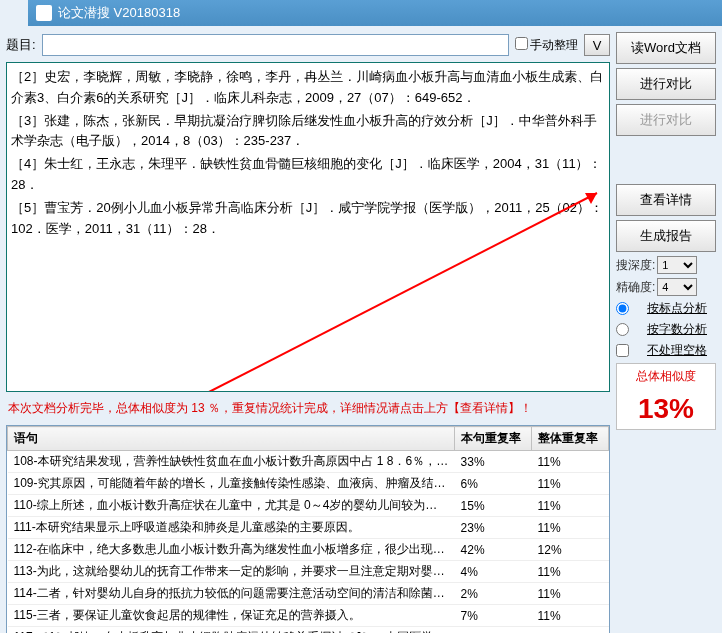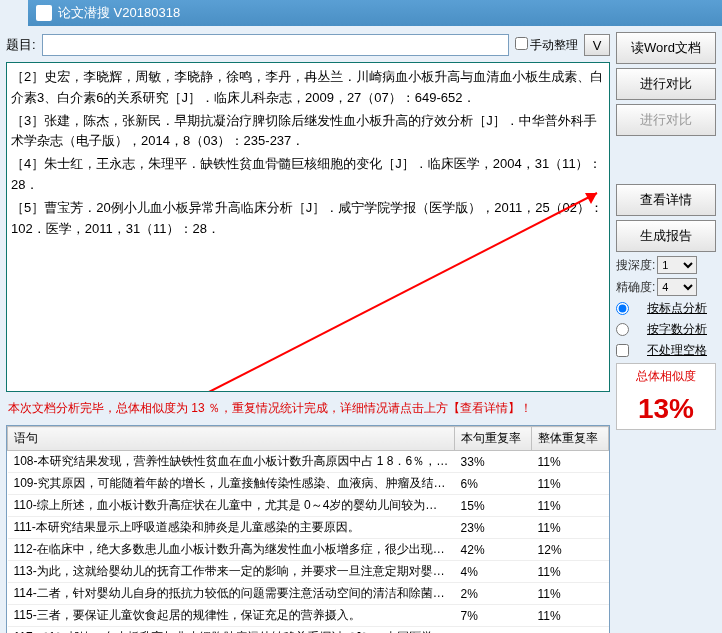--- a/index.html
+++ b/index.html
@@ -21,21 +21,21 @@
 .arrow-svg { position: absolute; pointer-events: none; }
 .opt-row { display: flex; align-items: center; gap: 2px; font-size: 12px; color: #333; }
 .opt-row select { width: 40px; height: 18px; border: 1px solid #888; font-size: 11px; }
 .radio-row, .check-row { display: flex; align-items: center; gap: 18px; font-size: 12px; text-decoration: underline; }
 .score-box { border: 1px solid #c0c0c0; background: #fff; padding: 4px; text-align: center; }
 .score-label { font-size: 12px; color: #d00; }
 .score-val { font-size: 28px; color: #d00; font-weight: bold; margin-top: 8px; }
 .status-line { color: #d00; font-size: 12px; padding: 4px 2px; }
 .results { border: 1px solid #7a9fc0; background: #fff; }
 .results table { width: 100%; border-collapse: collapse; font-size: 12px; }
-.results th { background: linear-gradient(#f8f8f8,#e8e8e8); border: 1px solid #c0c0c0; padding: 3px 6px; text-align: left; font-weight: normal; }
+.results th { background: linear-gradient(#f8f8f8,#e8e8e8); border: 1px solid #c0c0c0; padding: 3px 6px; text-align: left; font-weight: bold; }
 .results td { border-bottom: 1px solid #eee; padding: 2px 6px; white-space: nowrap; overflow: hidden; text-overflow: ellipsis; }
 .col-sent { width: 430px; max-width: 430px; }
 .col-rate { width: 74px; }
 </style>
 </head>
 <body>
 
 <div class="titlebar">
   <span class="icon"></span>
   <span>论文潜搜 V20180318</span>

